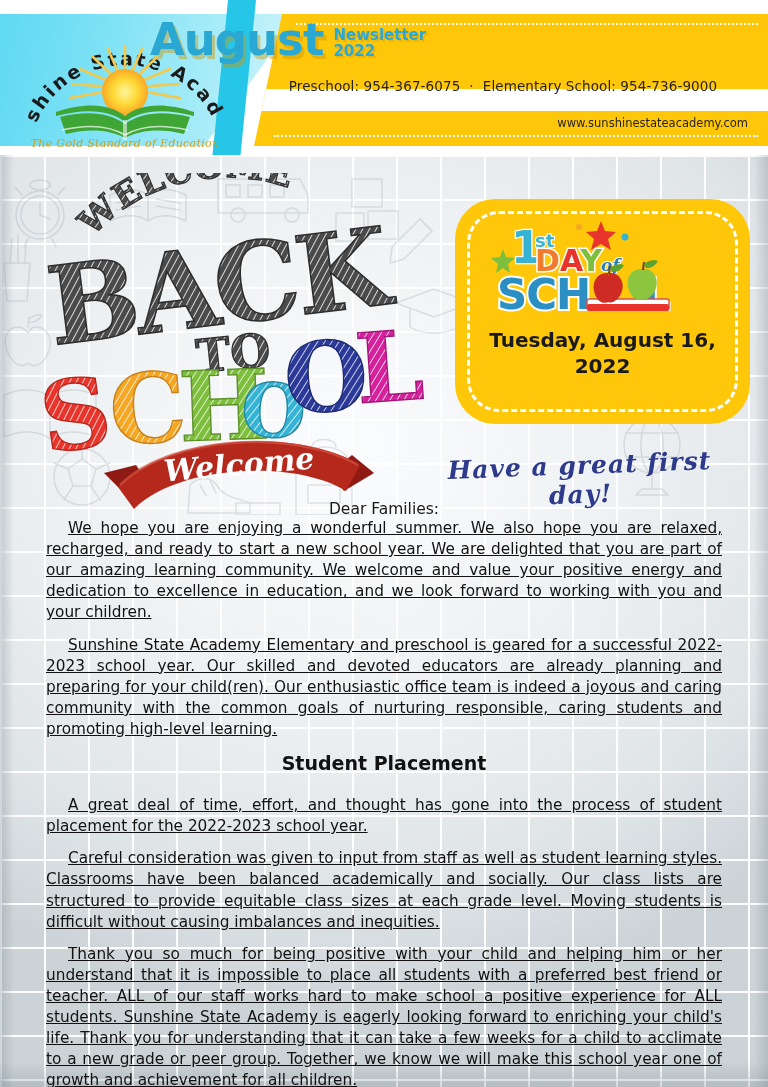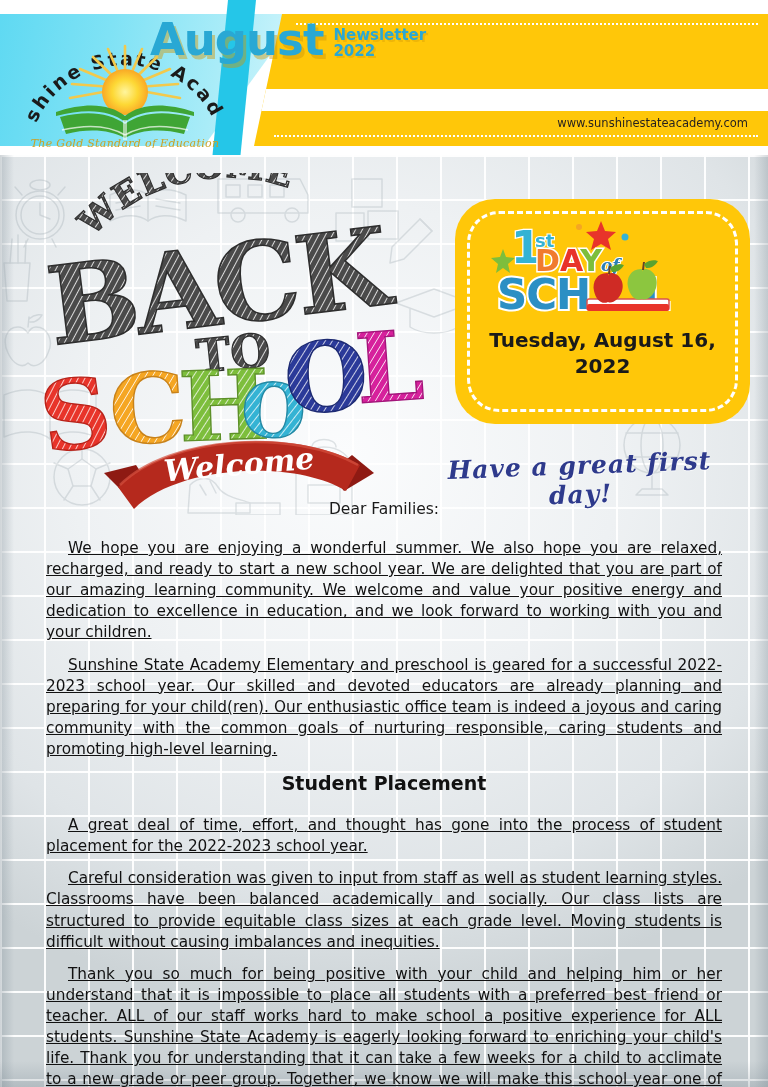--- a/index.html
+++ b/index.html
@@ -209,21 +209,21 @@
   
   #content {
     position: absolute;
     left: 46px; top: 345px;
     width: 676px;
   }
   .salutation {
     text-align: center;
     font-size: 15.5px;
     color: #1a1a1a;
-    margin-bottom: 20px;
+    margin-bottom: 0;
     font-family: "DejaVu Sans", sans-serif;
   }
   .para {
     font-size: 15.3px;
     line-height: 1.38;
     color: #111111;
     text-align: justify;
     text-indent: 22px;
     margin-bottom: 11px;
     font-family: "DejaVu Sans", sans-serif;
@@ -257,20 +257,25 @@
     <div class="hdr-cyan-stripe"></div>
 
     <div class="hdr-title-row">
       <span class="hdr-month">August</span>
       <span class="hdr-sub">
         <div>Newsletter</div>
         <div>2022</div>
       </span>
     </div>
 
+    <div class="hdr-phones">
+      <span>Preschool: 954-367-6075</span>
+      <span class="dot">·</span>
+      <span>Elementary School: 954-736-9000</span>
+    </div>
 
     <div class="hdr-web">www.sunshinestateacademy.com</div>
 
     <div id="logo">
       <svg width="215" height="132" viewBox="0 0 215 132">
         <defs>
           <path id="arcTop" d="M 18,108 A 96,92 0 0 1 197,108" fill="none"></path>
           <radialGradient id="sunG" cx="50%" cy="50%" r="50%">
             <stop offset="0%" stop-color="#FFF59D"></stop>
             <stop offset="55%" stop-color="#FDD835"></stop>

